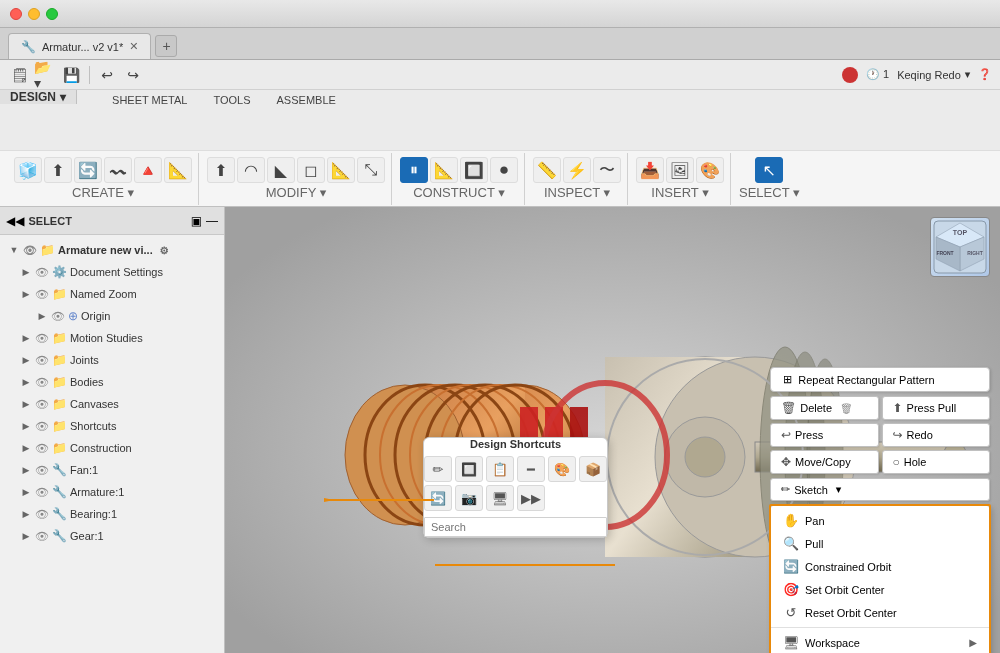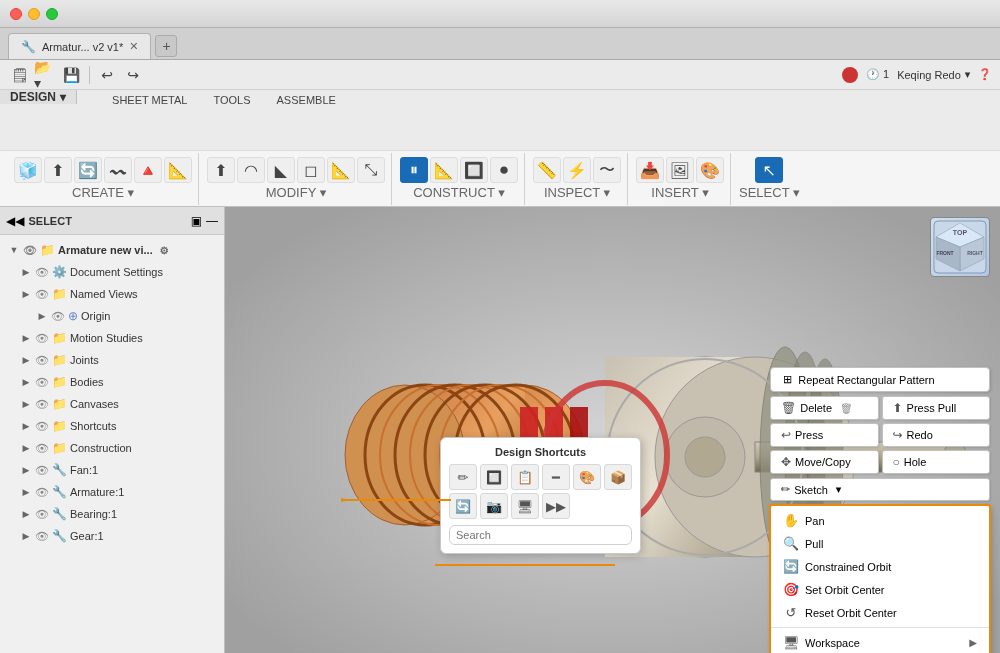--- a/index.html
+++ b/index.html
@@ -386,26 +386,25 @@
       display: flex;
       align-items: center;
       gap: 6px;
     }
     .menu-item-icon { font-size: 13px; color: #555; width: 16px; text-align: center; }
     .menu-arrow { font-size: 10px; color: #666; }
 
     
     #design-shortcuts {
       position: absolute;
-      left: 215px;
+      left: 198px;
       top: 230px;
       background: white;
       border: 1px solid #c8c8c8;
       border-radius: 6px;
-      padding: 8px;
       box-shadow: 2px 2px 8px rgba(0,0,0,0.2);
       z-index: 50;
     }
     .shortcuts-title {
       font-size: 11px;
       font-weight: 600;
       color: #333;
       text-align: center;
       margin-bottom: 6px;
     }
@@ -426,21 +425,21 @@
       justify-content: center;
       font-size: 13px;
       color: #555;
       cursor: pointer;
     }
     .shortcuts-search {
       width: 100%;
       padding: 3px 6px;
       font-size: 11px;
       border: 1px solid #d0d0d0;
-      border-radius: 6px;
+      border-radius: 1px;
       background: white;
     }
 
     
     .orange-box {
       position: absolute;
       border: 2px solid #e8890a;
       pointer-events: none;
       z-index: 200;
       border-radius: 2px;
@@ -630,21 +629,21 @@
         <span class="tree-arrow">▶</span>
         <span class="tree-eye">👁</span>
         <span style="font-size:12px">⚙️</span>
         <span class="tree-label">Document Settings</span>
       </div>
 
       <div class="tree-item indent-1">
         <span class="tree-arrow">▶</span>
         <span class="tree-eye">👁</span>
         <span style="font-size:12px">📁</span>
-        <span class="tree-label">Named Views</span>
+        <span class="tree-label">Named Zoom</span>
       </div>
 
       <div class="tree-item indent-2">
         <span class="tree-arrow">▶</span>
         <span class="tree-eye">👁</span>
         <span style="font-size:12px; color:#6688cc">⊕</span>
         <span class="tree-label">Origin</span>
       </div>
 
       <div class="tree-item indent-1">

